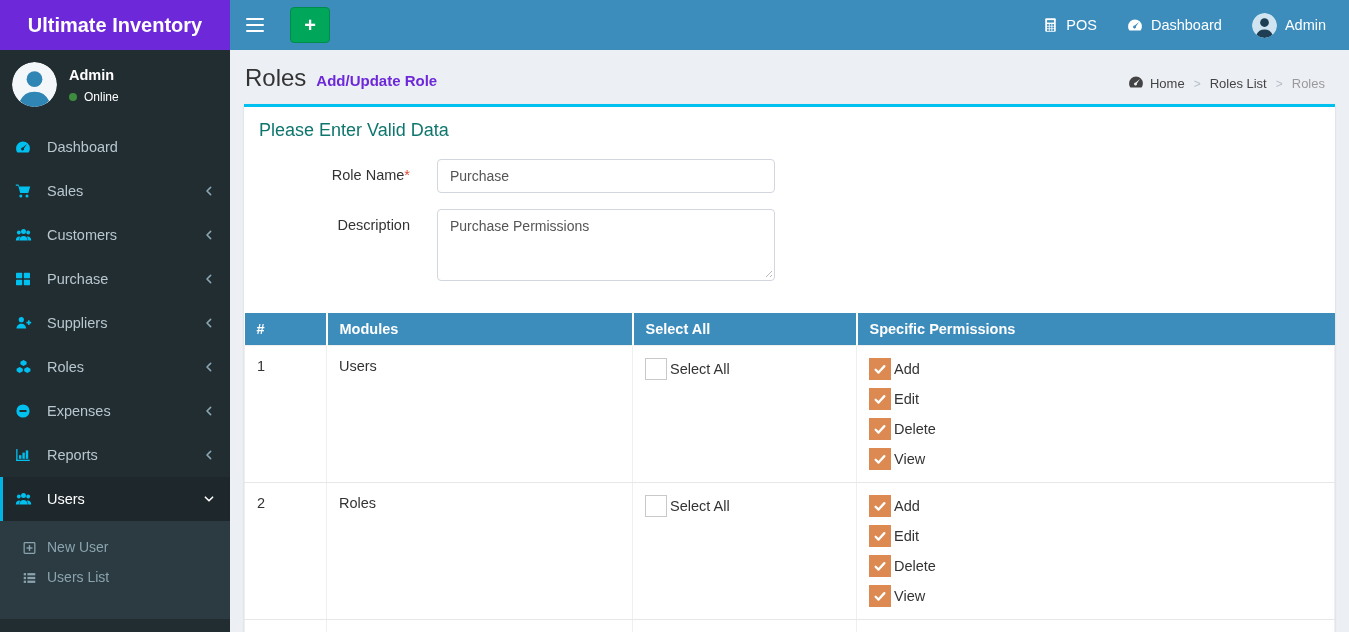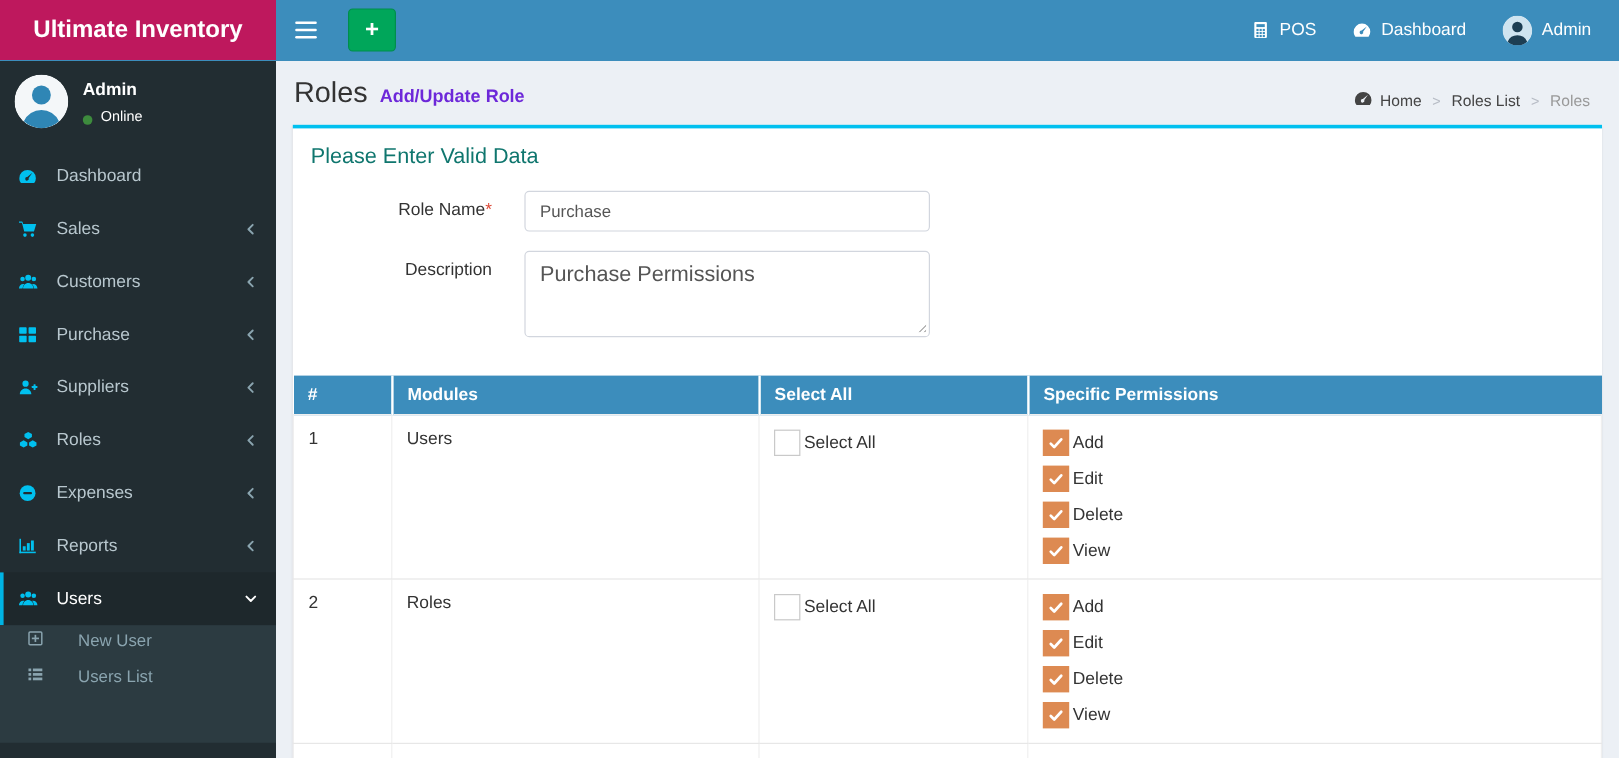--- a/index.html
+++ b/index.html
@@ -4,46 +4,46 @@
 <style>
   * { box-sizing: border-box; }
   html,body { margin:0; padding:0; }
   body {
     width:1349px; height:632px; overflow:hidden;
     font-family:"Liberation Sans","DejaVu Sans",sans-serif;
     background:#ecf0f5; color:#333;
   }
   
   .navbar { position:fixed; top:0; left:0; width:1349px; height:50px; background:#3c8dbc; display:flex; z-index:20; }
-  .logo { width:230px; height:50px; background:#be185d; color:#fff; font-size:20px; font-weight:700;
+  .logo { width:230px; height:50px; background:#6d28d9; color:#fff; font-size:20px; font-weight:700;
           display:flex; align-items:center; justify-content:center; cursor:pointer; }
   .nav-left { display:flex; align-items:center; }
   .hamburger { height:50px; padding:0 16px; display:flex; flex-direction:column; justify-content:center; gap:3.5px; cursor:pointer; }
   .hamburger span { width:18px; height:2.6px; background:#fff; border-radius:1px; }
   .quick-add { width:40px; height:36px; margin-left:10px; background:#00a65a; border:1px solid #008d4c; border-radius:4px;
                color:#fff; font-size:20px; font-weight:700; display:flex; align-items:center; justify-content:center; cursor:pointer; }
   .nav-right { margin-left:auto; display:flex; align-items:stretch; padding-right:8px; }
   .nav-item { display:flex; align-items:center; gap:8px; padding:0 15px; color:#fff; font-size:14.5px; cursor:pointer; }
   .nav-item svg { display:block; }
   .nav-avatar { width:25px; height:25px; border-radius:50%; overflow:hidden; flex:none; }
   
   .sidebar { position:fixed; top:50px; left:0; width:230px; height:582px; background:#222d32; overflow:hidden; z-index:10; }
   .user-panel { display:flex; gap:12px; padding:12px 12px 12px 12px; align-items:flex-start; }
   .user-avatar { width:45px; height:45px; border-radius:50%; overflow:hidden; flex:none; }
   .user-name { color:#fff; font-weight:700; font-size:14.5px; margin-top:5px; }
-  .user-status { display:flex; align-items:flex-end; gap:7px; color:#fff; font-size:12px; margin-top:7px; }
+  .user-status { display:flex; align-items:center; gap:7px; color:#fff; font-size:12px; margin-top:7px; }
   .status-dot { width:8px; height:8px; border-radius:50%; background:#3d8b3d; }
   .menu { list-style:none; margin:6px 0 0 0; padding:0; }
   .menu-item { display:flex; align-items:center; height:44px; padding:0 15px 0 12px; color:#b8c7ce; font-size:14.5px;
                cursor:pointer; border-left:3px solid transparent; }
   .menu-item .mi-icon { width:22px; margin-right:10px; display:flex; align-items:center; flex:none; }
   .menu-item .mi-chevron { margin-left:auto; display:flex; }
   .menu-item.active { background:#1e282c; color:#fff; border-left-color:#00b4e4; }
   .submenu { list-style:none; margin:0; padding:4px 0; background:#2c3b41; }
-  .submenu-item { display:flex; align-items:flex-start; gap:28px; height:30px; padding:0 5px 0 22px; color:#8aa4af; font-size:14px; cursor:pointer; }
+  .submenu-item { display:flex; align-items:flex-end; gap:10px; height:30px; padding:0 5px 0 22px; color:#8aa4af; font-size:14px; cursor:pointer; }
   .submenu-item .mi-icon { display:flex; align-items:center; }
   
   .content { position:absolute; left:230px; top:50px; width:1119px; height:582px; overflow:hidden; background:#ecf0f5; }
   .content-header { position:relative; padding:14px 15px 12px 15px; }
   .page-title { display:flex; align-items:baseline; gap:10px; margin:0; }
   .page-title .t { font-size:24px; font-weight:400; color:#333; }
   .page-title .s { font-size:15px; color:#6d28d9; }
   .breadcrumb { position:absolute; right:24px; top:24px; display:flex; align-items:center; gap:9px; font-size:13px; }
   .crumb { display:flex; align-items:center; gap:6px; color:#444; cursor:pointer; }
   .crumb.current { color:#999; cursor:default; }
@@ -52,21 +52,21 @@
   .box { margin:0 14px; background:#fff; border-top:3px solid #00c0ef; box-shadow:0 1px 2px rgba(0,0,0,.12); }
   .box-title { padding:13px 15px 10px 15px; font-size:18px; color:#0f766e; }
   .form-area { padding:8px 15px 4px 0; }
   .form-row { display:flex; margin-bottom:16px; }
   .form-label { width:166px; flex:none; text-align:right; font-weight:400; font-size:14.5px; color:#333; padding-top:8px; }
   .required { color:#dd4b39; }
   .form-field { margin-left:27px; position:relative; }
   .text-input { width:338px; height:34px; border:1px solid #d2d6de; border-radius:4px; padding:6px 12px;
                 font-family:inherit; font-size:14px; color:#555; outline:none; }
   .textarea { width:338px; height:72px; border:1px solid #d2d6de; border-radius:4px; padding:8px 12px;
-              font-family:inherit; font-size:18px; color:#555; outline:none; resize:none; display:block; }
+              font-family:inherit; font-size:14px; color:#555; outline:none; resize:none; display:block; }
   .resize-handle { position:absolute; right:3px; bottom:4px; width:9px; height:9px;
                    background:repeating-linear-gradient(135deg,transparent 0 2px,#b9b9b9 2px 3px);
                    clip-path:polygon(100% 0,100% 100%,0 100%); cursor:nwse-resize; }
   
   .permissions-table { width:100%; border-collapse:collapse; margin-top:12px; table-layout:fixed; }
   .permissions-table th { background:#3c8dbc; color:#fff; text-align:left; font-size:14.5px; font-weight:700;
                           padding:8px 12px; border-left:2px solid #fff; }
   .permissions-table th:first-child { border-left:none; }
   .permissions-table td { border:1px solid #efefef; border-bottom:1px solid #e7e7e7; padding:12px 12px; vertical-align:top;
                           font-size:14.5px; color:#333; }

